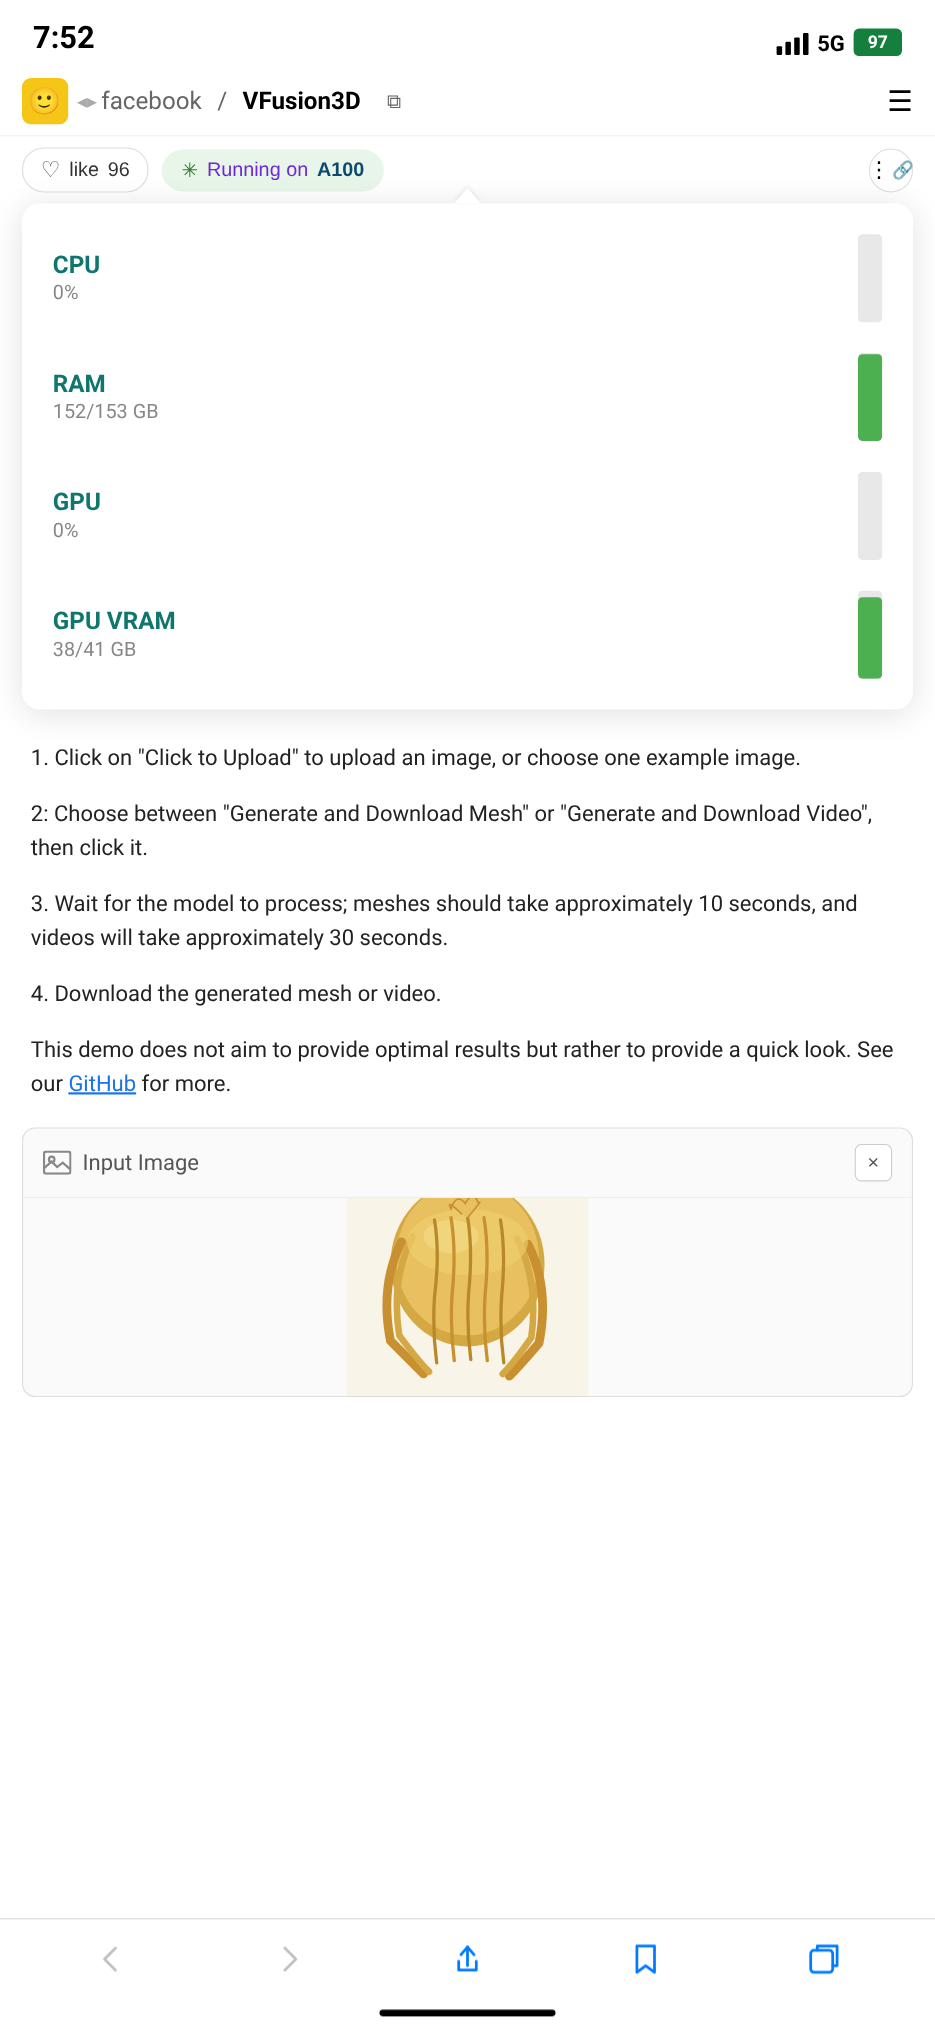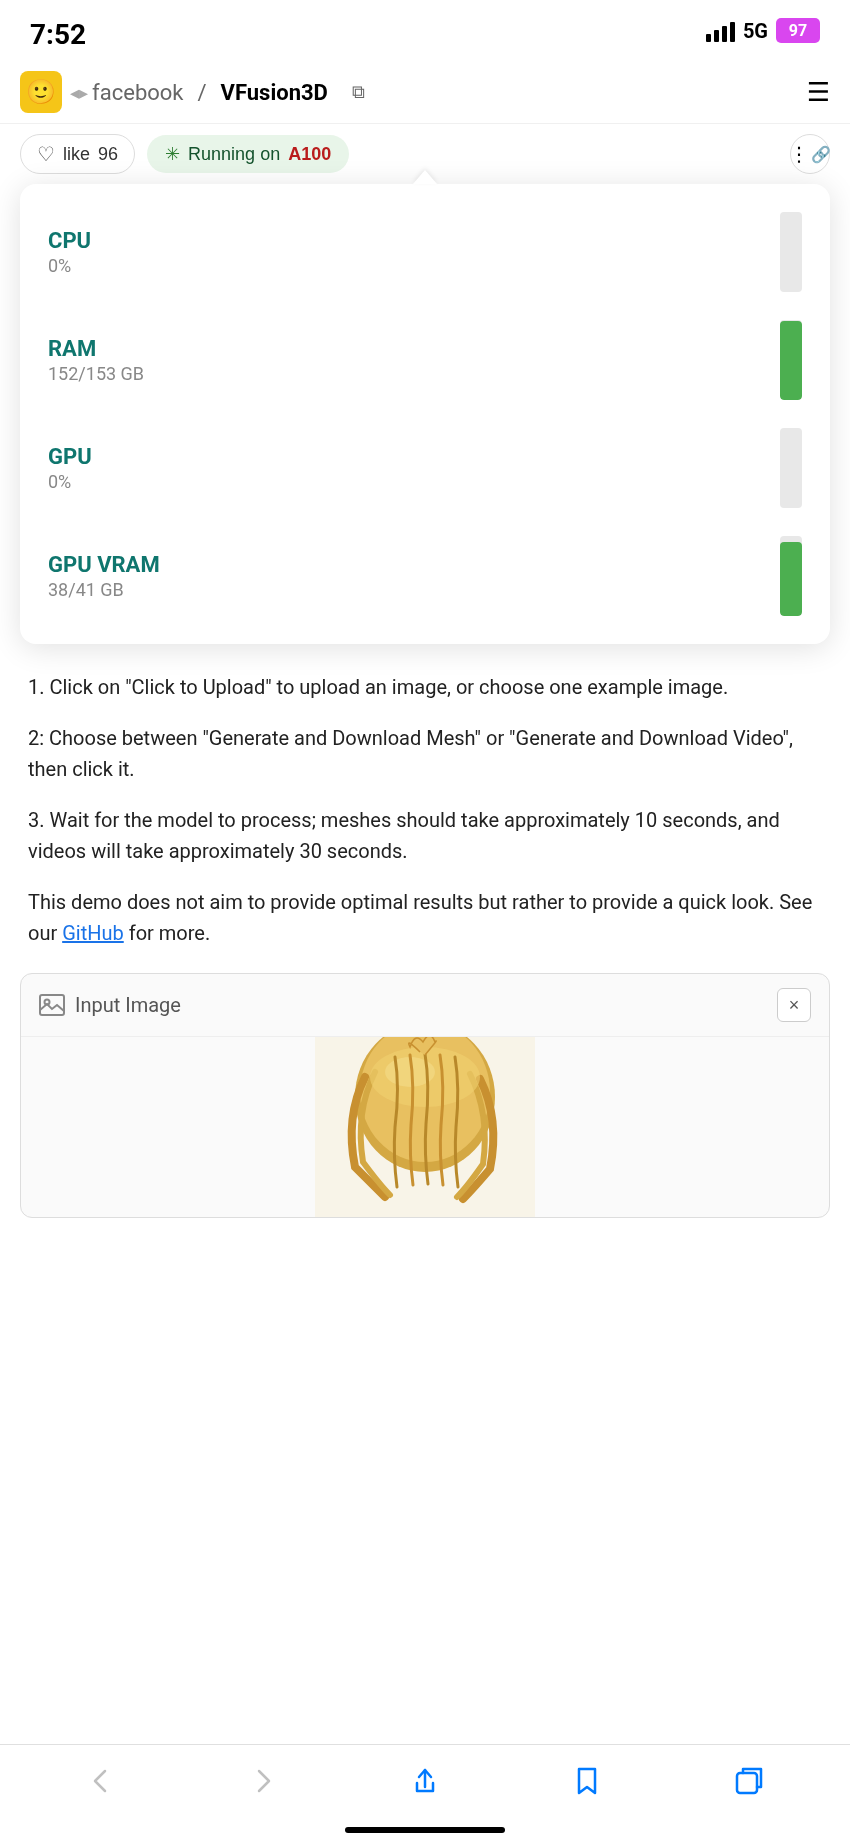--- a/index.html
+++ b/index.html
@@ -10,21 +10,21 @@
       background: #ffffff;
       font-family: -apple-system, BlinkMacSystemFont, 'Segoe UI', Roboto, sans-serif;
       position: relative;
       overflow-x: hidden;
     }
 
     
     .status-bar {
       display: flex;
       justify-content: space-between;
-      align-items: flex-start;
+      align-items: flex-end;
       padding: 18px 30px 10px;
       background: #fff;
     }
     .status-time {
       font-size: 28px;
       font-weight: 700;
       color: #000;
     }
     .status-icons {
       display: flex;
@@ -48,21 +48,21 @@
     .signal-bar.b4 { height: 20px; }
     .signal-5g {
       font-size: 20px;
       font-weight: 700;
       color: #000;
     }
     .battery-icon {
       display: flex;
       align-items: center;
       justify-content: center;
-      background: #d946ef;
+      background: #15803d;
       color: #fff;
       font-size: 16px;
       font-weight: 700;
       padding: 3px 8px;
       border-radius: 5px;
       min-width: 44px;
     }
 
     
     .header {
@@ -162,25 +162,25 @@
       padding: 8px 18px;
       font-size: 18px;
       cursor: pointer;
       color: #2e7d32;
     }
     .running-btn .gear-icon {
       color: #2e7d32;
       font-size: 18px;
     }
     .running-label {
-      color: #14532d;
+      color: #6d28d9;
     }
     .running-value {
       font-weight: 800;
-      color: #b91c1c;
+      color: #0c4a6e;
     }
     .more-btn {
       display: flex;
       align-items: center;
       justify-content: center;
       border: 1.5px solid #ddd;
       border-radius: 50%;
       width: 40px;
       height: 40px;
       font-size: 20px;
@@ -479,20 +479,21 @@
   </div>
 </div>
 
 <div class="content-area">
   <p class="instruction-text">1. Click on "Click to Upload" to upload an image, or choose one example image.</p>
 
   <p class="instruction-text">2: Choose between "Generate and Download Mesh" or "Generate and Download Video", then click it.</p>
 
   <p class="instruction-text">3. Wait for the model to process; meshes should take approximately 10 seconds, and videos will take approximately 30 seconds.</p>
 
+  <p class="instruction-text">4. Download the generated mesh or video.</p>
 
   <p class="instruction-text"><span>This demo does not aim to provide optimal results but rather to provide a quick look. See our </span><a href="#" style="color: rgb(26, 115, 232);">GitHub</a><span> for more.</span></p>
 </div>
 
 <div class="input-image-section">
   <div class="input-image-header">
     <div class="input-image-label">
       <svg width="26" height="22" viewBox="0 0 26 22">
         <rect x="1" y="1" width="24" height="20" rx="2" ry="2" stroke="#888" stroke-width="2" fill="none"></rect>
         <circle cx="8" cy="8" r="2.5" stroke="#888" stroke-width="2" fill="none"></circle>

